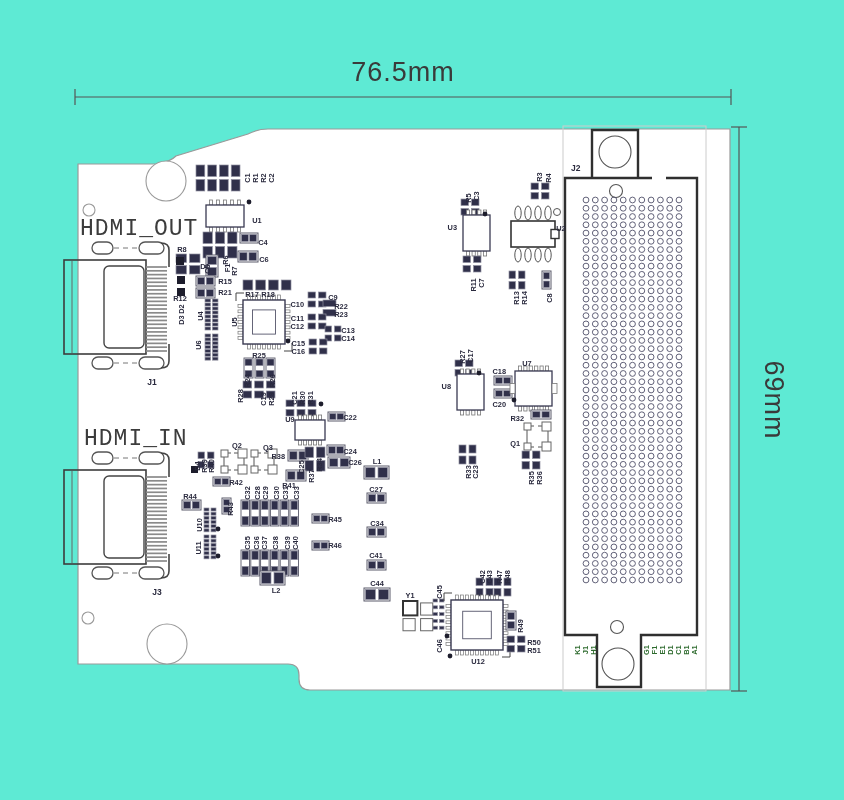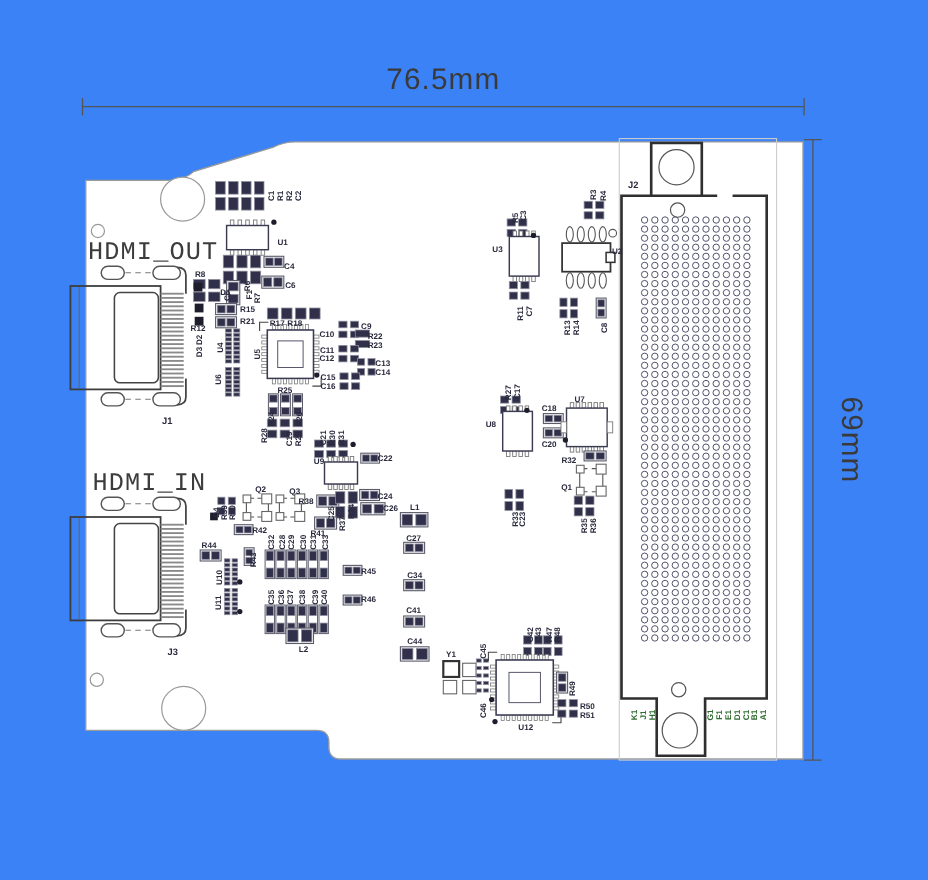--- a/index.html
+++ b/index.html
@@ -1,16 +1,16 @@
 <!DOCTYPE html>
 <html><head>
 <meta charset="utf-8">
 <style>
   html,body{margin:0;padding:0;background:#fbfbfa;}
-  #stage{position:relative;width:844px;height:800px;background:#3b82f6;overflow:hidden;
+  #stage{position:relative;width:844px;height:800px;background:#5eead4;overflow:hidden;
          font-family:"Liberation Sans",sans-serif;}
   svg text{dominant-baseline:central;}
   .dimtext{font-family:"Liberation Sans",sans-serif;fill:#3a3a3a;font-size:27px;letter-spacing:1px;}
   .porttext{font-family:"Liberation Mono",monospace;fill:#3c3c3c;font-size:23px;letter-spacing:1px;font-weight:500;}
   .reftext{font-family:"Liberation Sans",sans-serif;font-weight:bold;fill:#2a2a3e;font-size:8.5px;}
 </style>
 </head>
 <body>
 
 <div id="stage">

